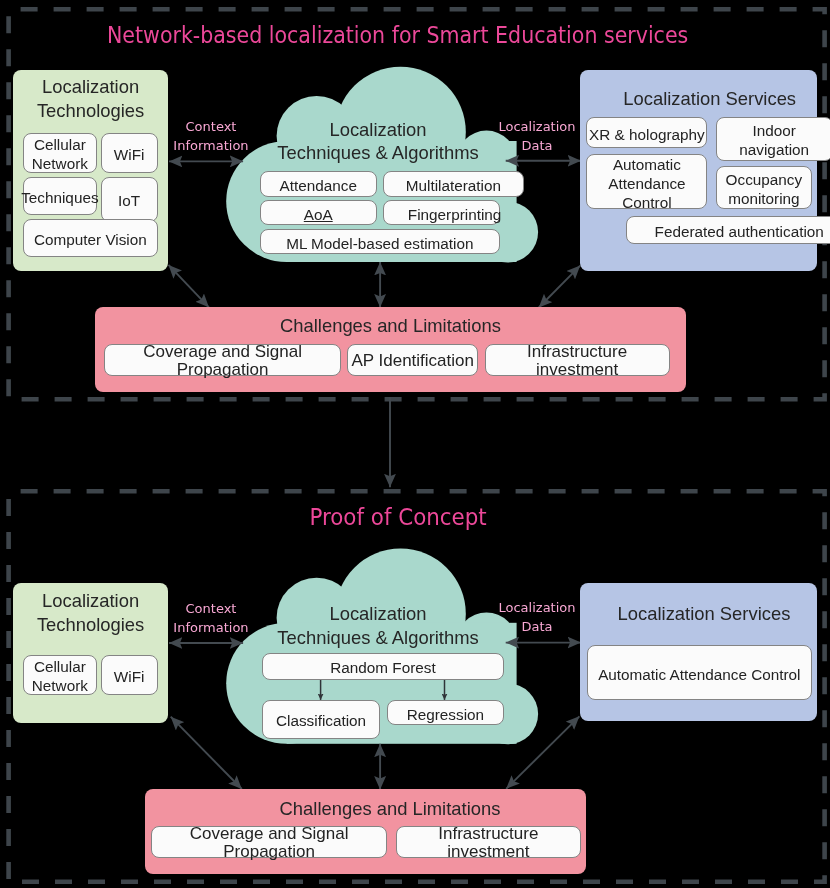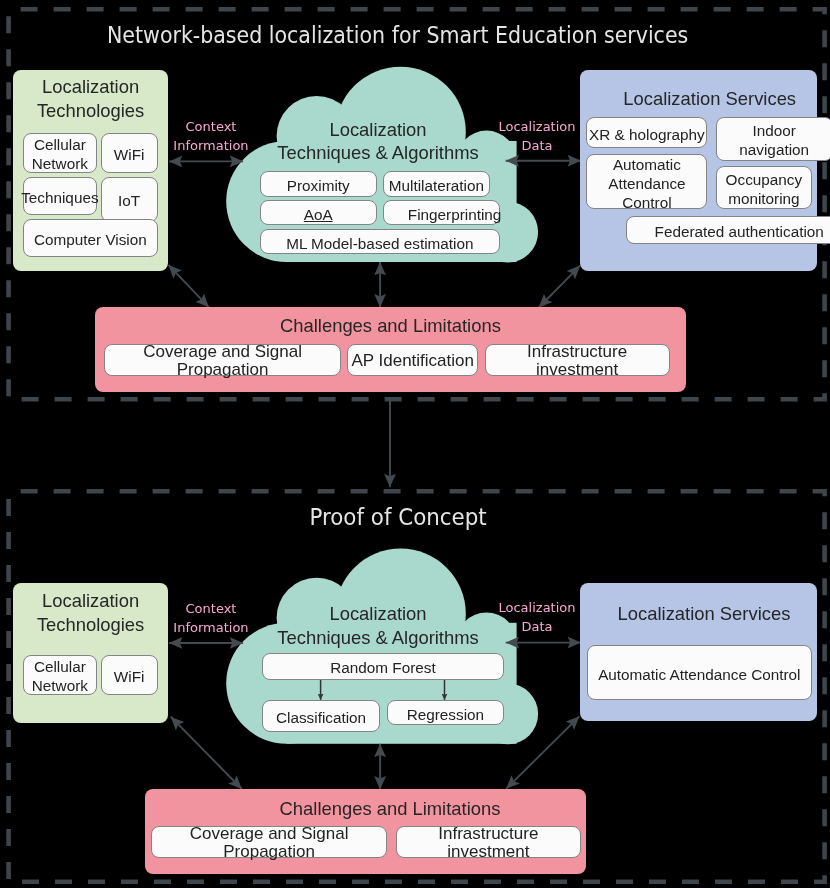--- a/index.html
+++ b/index.html
@@ -9,21 +9,21 @@
   .frame-svg{position:absolute;left:0;top:0;width:830px;height:888px;}
   .panel{position:absolute;box-sizing:border-box;border-radius:8px;}
   .ptitle{position:absolute;left:0;right:0;text-align:center;color:#262626;
        font-size:18.4px;line-height:23.9px;}
   .chip{position:absolute;box-sizing:border-box;background:#fbfbfb;
         border:1.7px solid #848484;border-radius:8px;
         display:flex;align-items:center;justify-content:center;text-align:center;
         color:#232323;font-size:15.3px;line-height:19.1px;}
   .chip.sm{font-size:17px;line-height:18px;}
   .chip-text{display:block;position:relative;top:1.5px;}
-  .stitle{position:absolute;text-align:left;color:#e5e5e5;
+  .stitle{position:absolute;text-align:left;color:#ec4899;
         font-family:"DejaVu Sans",sans-serif;font-stretch:condensed;font-size:22.85px;line-height:28px;white-space:nowrap;}
   .alabel{position:absolute;text-align:center;color:#f9a8d4;font-family:"DejaVu Sans",sans-serif;font-size:13px;
         line-height:19px;white-space:nowrap;}
 </style>
 </head>
 <body>
 
 <div id="root">
 
   <svg class="frame-svg" viewBox="0 0 830 888">
@@ -83,23 +83,23 @@
       </div>
     <div class="chip" style="left:100.5px;top:176.7px;width:57.3px;height:45px;">
         <span class="chip-text">IoT</span>
       </div>
     <div class="chip" style="left:23.0px;top:218.8px;width:134.8px;height:38.6px;">
         <span class="chip-text">Computer Vision</span>
       </div>
     <div class="ptitle" style="left:257.7px;top:118.3px;width:240.7px;right:auto;font-size:18.4px;">Localization</div>
     <div class="ptitle" style="left:257.7px;top:141.2px;width:240.7px;right:auto;font-size:18.4px;">Techniques &amp; Algorithms</div>
     <div class="chip" style="left:259.5px;top:170.9px;width:117.5px;height:26.2px;">
-        <span class="chip-text">Proximity</span>
+        <span class="chip-text">Attendance</span>
       </div>
-    <div class="chip" style="left:382.9px;top:170.9px;width:107px;height:26.2px;">
+    <div class="chip" style="left:382.9px;top:170.9px;width:141px;height:26.2px;">
         <span class="chip-text">Multilateration</span>
       </div>
     <div class="chip" style="left:259.5px;top:200.0px;width:117.5px;height:25.4px;text-decoration:underline;">
         <span class="chip-text">AoA</span>
       </div>
     <div class="chip" style="left:382.9px;top:200.0px;width:117.3px;height:25.4px;padding-left:26px;">
         <span class="chip-text">Fingerprinting</span>
       </div>
     <div class="chip" style="left:259.5px;top:228.9px;width:240.7px;height:25.4px;">
         <span class="chip-text">ML Model-based estimation</span>
@@ -144,21 +144,21 @@
         <span class="chip-text">Cellular Network</span>
       </div>
     <div class="chip" style="left:100.5px;top:654.7px;width:57.3px;height:40.1px;">
         <span class="chip-text">WiFi</span>
       </div>
     <div class="ptitle" style="left:257.7px;top:602.0px;width:240.7px;right:auto;font-size:18.4px;">Localization</div>
     <div class="ptitle" style="left:257.7px;top:625.9px;width:240.7px;right:auto;font-size:18.4px;">Techniques &amp; Algorithms</div>
     <div class="chip" style="left:261.9px;top:652.9px;width:242.1px;height:26.9px;">
         <span class="chip-text">Random Forest</span>
       </div>
-    <div class="chip" style="left:261.9px;top:699.9px;width:118.4px;height:32px;">
+    <div class="chip" style="left:261.9px;top:699.9px;width:118.4px;height:39px;">
         <span class="chip-text">Classification</span>
       </div>
     <div class="chip" style="left:386.8px;top:699.9px;width:117.2px;height:25.5px;">
         <span class="chip-text">Regression</span>
       </div>
     <div class="panel" style="left:580.3px;top:582.8px;width:236.8px;height:138.0px;background:#b6c5e5;"></div>
     <div class="ptitle" style="left:585.6px;top:602.2px;width:236.8px;right:auto;font-size:18.4px;">Localization Services</div>
     <div class="chip" style="left:586.5px;top:645.3px;width:225.7px;height:55.2px;">
         <span class="chip-text">Automatic Attendance Control</span>
       </div>

